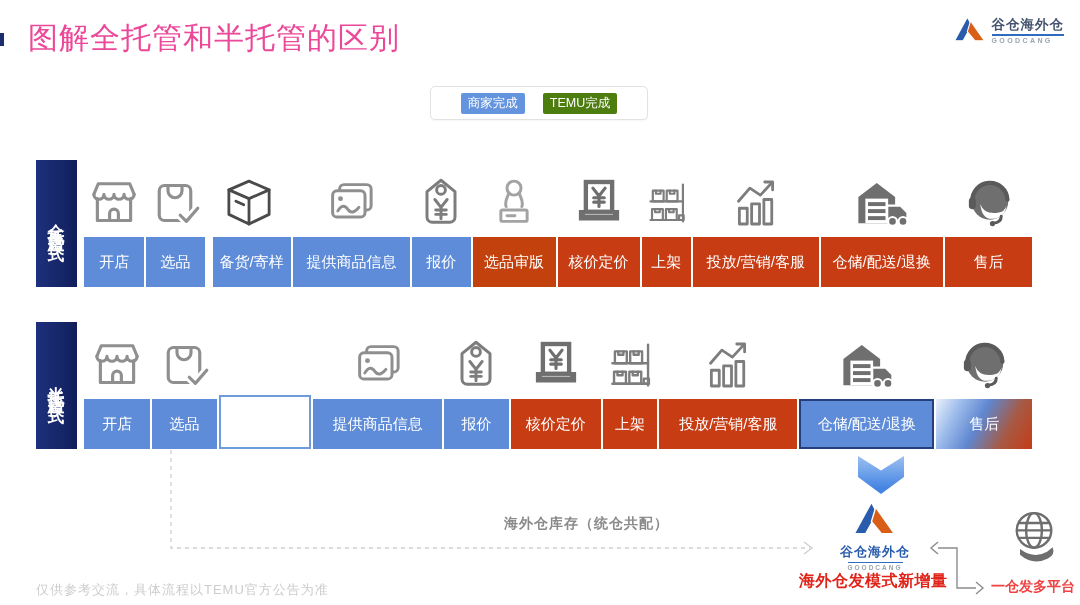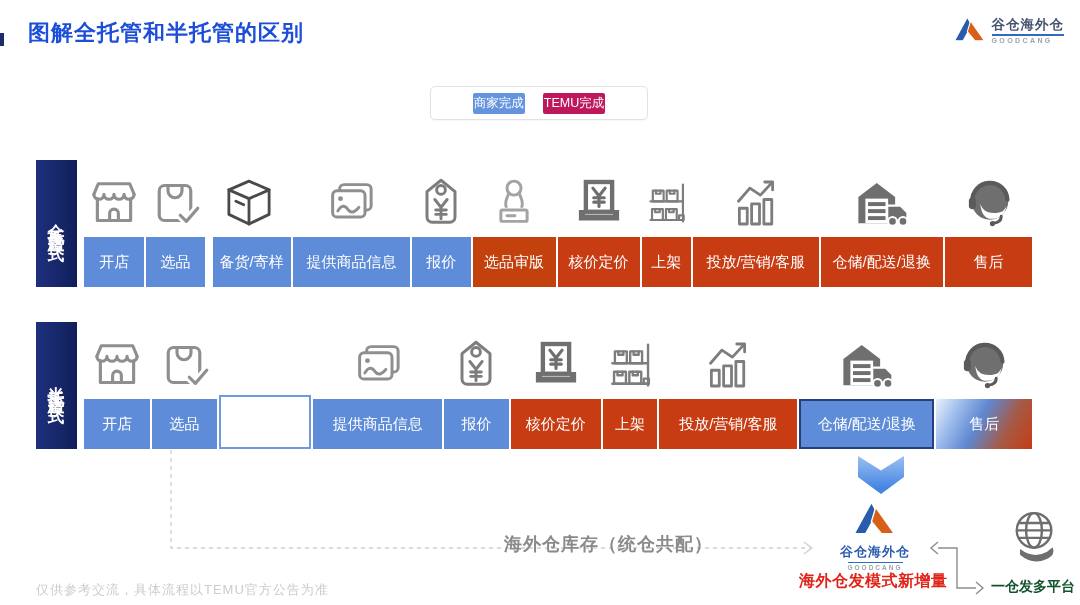--- a/index.html
+++ b/index.html
@@ -1,55 +1,55 @@
 <!DOCTYPE html>
 <html><head>
 <meta charset="utf-8">
 <style>
   html,body{margin:0;padding:0;background:#fff;}
   #canvas{position:relative;width:1080px;height:605px;background:#fff;overflow:hidden;
           font-family:"Liberation Sans","DejaVu Sans",sans-serif;}
   
   .corner-mark{position:absolute;left:0;top:33px;width:4px;height:13px;background:#1c2d6e;}
   
-  .page-title{position:absolute;left:28px;top:18px;font-size:22px;font-weight:700;color:#1d4ed8;letter-spacing:1px;}
+  .page-title{position:absolute;left:28px;top:18px;font-size:30px;font-weight:400;color:#ec4899;letter-spacing:1px;}
   
   .logo-top{position:absolute;right:16px;top:14px;display:flex;align-items:center;gap:5px;}
   .logo-top .cn{font-size:13.5px;font-weight:700;color:#45536e;letter-spacing:1px;line-height:1.2;}
   .logo-top .en{display:block;font-size:7px;color:#9aa3ad;letter-spacing:2.4px;border-top:2px solid #2f6bbf;padding-top:1px;margin-top:1px;font-weight:700;}
   
   .legend{position:absolute;left:430px;top:86px;width:216px;height:32px;border:1px solid #e2e2e2;border-radius:5px;
           background:#fff;display:flex;align-items:center;justify-content:center;gap:18px;box-shadow:0 1px 2px rgba(0,0,0,.04);}
-  .chip{color:#fff;font-size:12.5px;padding:3px 1px;border-radius:2px;line-height:1.2;}
+  .chip{color:#fff;font-size:12.5px;padding:3px 7px;border-radius:2px;line-height:1.2;}
   
   .flow-row{position:absolute;left:36px;width:996px;height:127px;display:flex;}
   .row-bar{width:41px;margin-right:7px;background:linear-gradient(90deg,#1e307d 0%,#101f5a 100%);
            display:flex;align-items:center;justify-content:center;}
   .row-bar span{writing-mode:vertical-rl;text-orientation:upright;color:#fff;font-size:16.5px;font-weight:700;letter-spacing:5px;}
   .steps{flex:1;display:flex;gap:2px;}
   .step{display:flex;flex-direction:column;flex-basis:0;min-width:0;}
   .icon-zone{height:75px;display:flex;align-items:flex-end;justify-content:center;padding-bottom:6px;}
   .icon-zone svg{width:56px;height:56px;}
   .cell{height:52px;display:flex;align-items:center;justify-content:center;color:#fff;font-size:15px;
         white-space:nowrap;box-sizing:border-box;}
   .cell.empty{background:#fff;border:2px solid #6f9bdc;height:58px;margin-top:-3px;position:relative;z-index:2;}
   .cell.merchant-outlined{border:2px solid #24407c;}
   .cell.mixed{background:linear-gradient(118deg,#eaf1fb 0%,#9dbceb 22%,#5f87d0 45%,#a65a45 72%,#c53c16 100%);}
   
   .chevron-down{position:absolute;left:858px;top:456px;width:46px;height:38px;
                 background:linear-gradient(180deg,#9cc0f2 0%,#4585e2 85%);
                 clip-path:polygon(0 0,50% 38%,100% 0,100% 55%,50% 100%,0 55%);}
   
-  .inventory-note{position:absolute;left:504px;top:532px;font-size:18px;font-weight:700;color:#8a8a8a;letter-spacing:1px;}
+  .inventory-note{position:absolute;left:504px;top:515px;font-size:14px;font-weight:700;color:#8a8a8a;letter-spacing:1px;}
   .logo-bottom{position:absolute;left:836px;top:498px;width:78px;display:flex;flex-direction:column;align-items:center;}
   .logo-bottom .cn{font-size:13px;font-weight:700;color:#2a5cae;letter-spacing:1px;margin-top:1px;}
   .logo-bottom .en{font-size:6.5px;color:#9aa3ad;letter-spacing:2px;border-top:1.5px solid #2f6bbf;padding-top:1px;margin-top:1px;font-weight:700;}
   .highlight-label{position:absolute;left:799px;top:571px;font-size:16px;font-weight:800;color:#e0241a;letter-spacing:.5px;}
   .globe-wrap{position:absolute;left:1006px;top:505px;width:56px;height:62px;}
-  .multi-platform-label{position:absolute;left:991px;top:578px;font-size:14px;font-weight:800;color:#14532d;}
+  .multi-platform-label{position:absolute;left:991px;top:578px;font-size:14px;font-weight:800;color:#ef4444;}
   .disclaimer{position:absolute;left:36px;top:581px;font-size:13px;color:#cdcdcd;letter-spacing:1px;}
   svg.overlay{position:absolute;left:0;top:0;width:1080px;height:605px;pointer-events:none;}
 </style>
 </head>
 <body>
 
 <div id="canvas">
 
   <div class="corner-mark"></div>
 
@@ -63,21 +63,21 @@
       </svg>
     </span>
     <span class="cn">
       <span>谷仓海外仓</span>
       <span class="en">GOODCANG</span>
     </span>
   </div>
 
   <div class="legend">
     <span class="chip" style="background: rgb(100, 148, 222);">商家完成</span>
-    <span class="chip" style="background: #be185d;">TEMU完成</span>
+    <span class="chip" style="background: #4d7c0f;">TEMU完成</span>
   </div>
 
   <div id="rows-mount">
       <div class="flow-row" style="top: 160px;">
         <div class="row-bar">
           <span>全托管模式</span>
         </div>
         <div class="steps">
           <div class="step" style="flex-grow: 61;">
             <div class="icon-zone">

